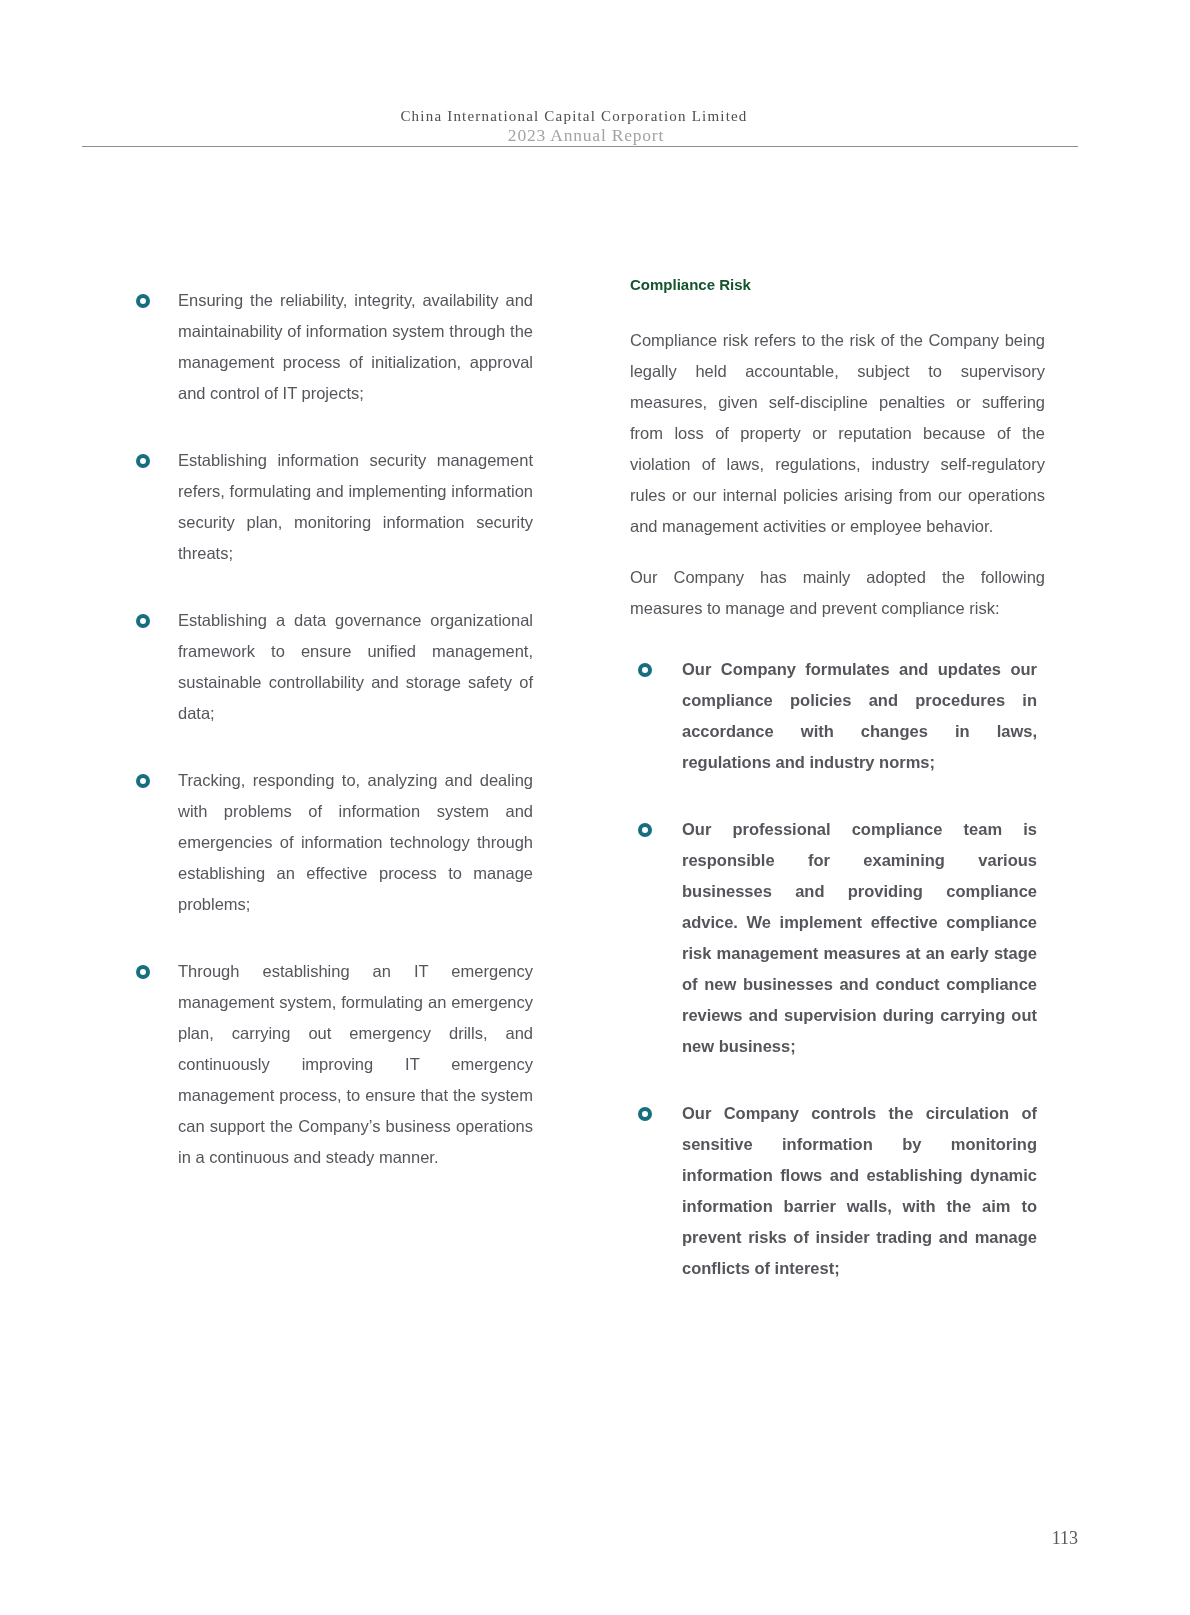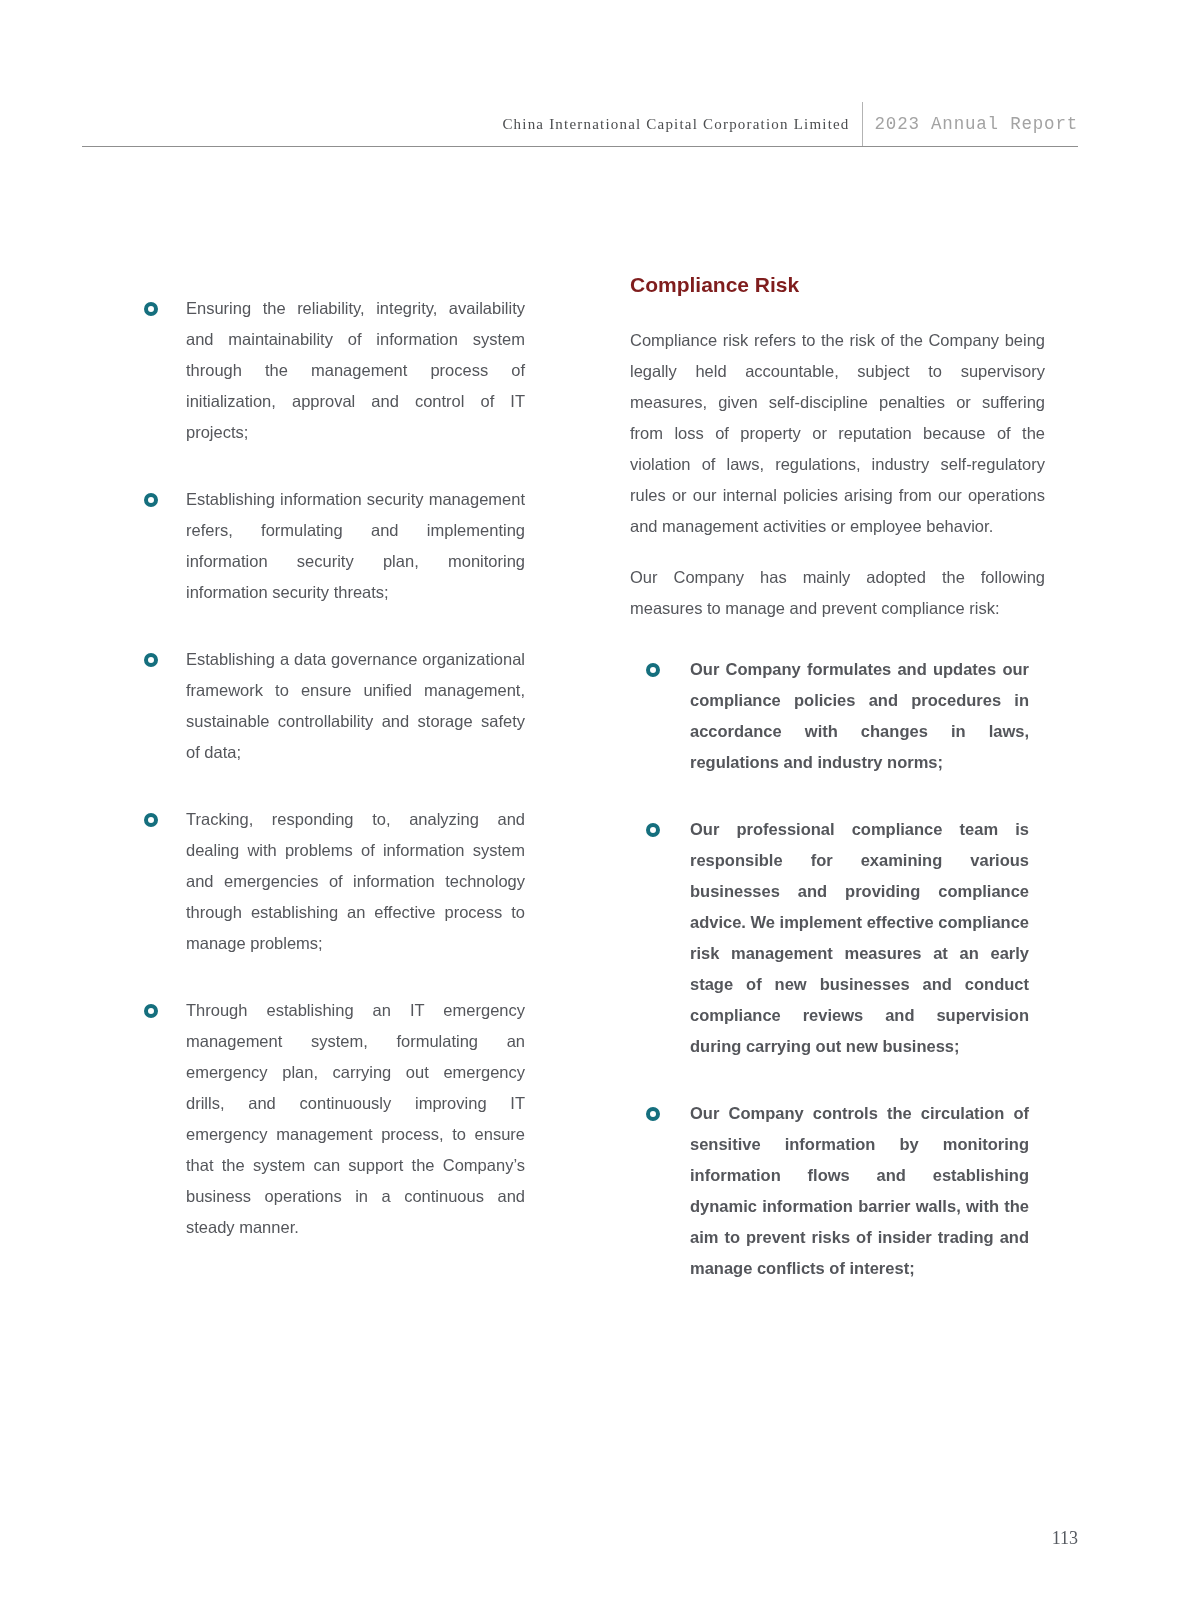--- a/index.html
+++ b/index.html
@@ -19,36 +19,37 @@
   
   .header-row {
     position: absolute;
     top: 102px;
     left: 82px;
     right: 112px;
     height: 44px;
     display: flex;
     justify-content: flex-end;
     align-items: center;
+    flex-direction: column;
   }
   .header-company {
     font-family: "Liberation Serif", serif;
     font-size: 15px;
     letter-spacing: 1.2px;
     color: #4c4e50;
     white-space: nowrap;
     padding-right: 12px;
   }
   .header-divider {
     width: 1px;
     align-self: stretch;
     background: #b3b3b3;
   }
   .header-report {
-    font-family: Liberation Mono, monospace;
+    font-family: Liberation Serif, serif;
     font-size: 17.5px;
     letter-spacing: 0.8px;
     color: #a3a3a3;
     white-space: nowrap;
     padding-left: 12px;
   }
   .header-rule {
     position: absolute;
     top: 146px;
     left: 82px;
@@ -73,32 +74,32 @@
 
   .body-text, .bullet-list li {
     font-size: 16.5px;
     line-height: 31px;
     color: #54565b;
     text-align: justify;
   }
 
   .section-heading {
     margin: 0 0 27px 0;
-    font-size: 21px;
+    font-size: 15px;
     line-height: 26px;
     font-weight: bold;
-    color: #7f1d1d;
+    color: #14532d;
   }
 
   .col-right p { margin: 0; }
   .col-right p + p { margin-top: 20px; }
 
   .bullet-list {
     list-style: none;
-    margin: 16px;
+    margin: 8px;
     padding: 0;
   }
   .col-right .bullet-list { margin-top: 30px; font-weight: bold; }
   .bullet-list li {
     position: relative;
     padding-left: 42px;
   }
   .col-right .bullet-list li { padding-left: 44px; }
   .bullet-list li + li { margin-top: 36px; }
 

